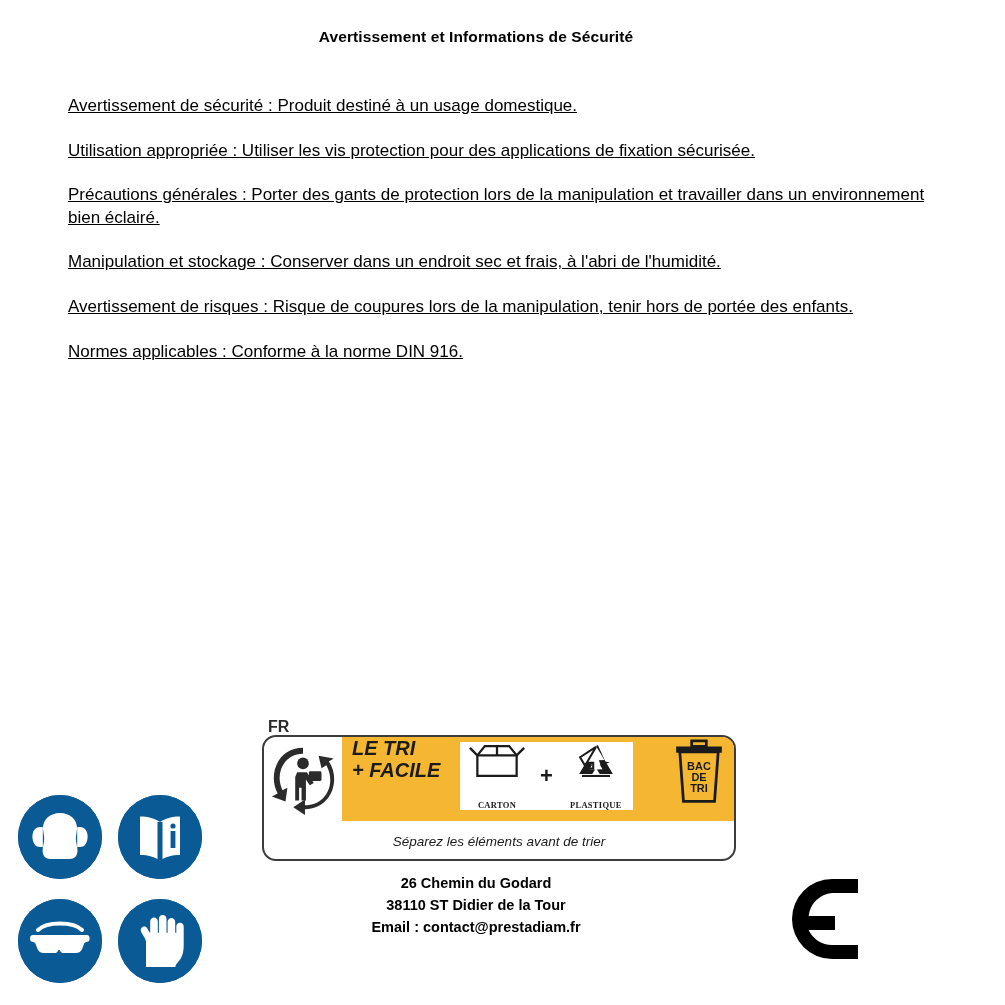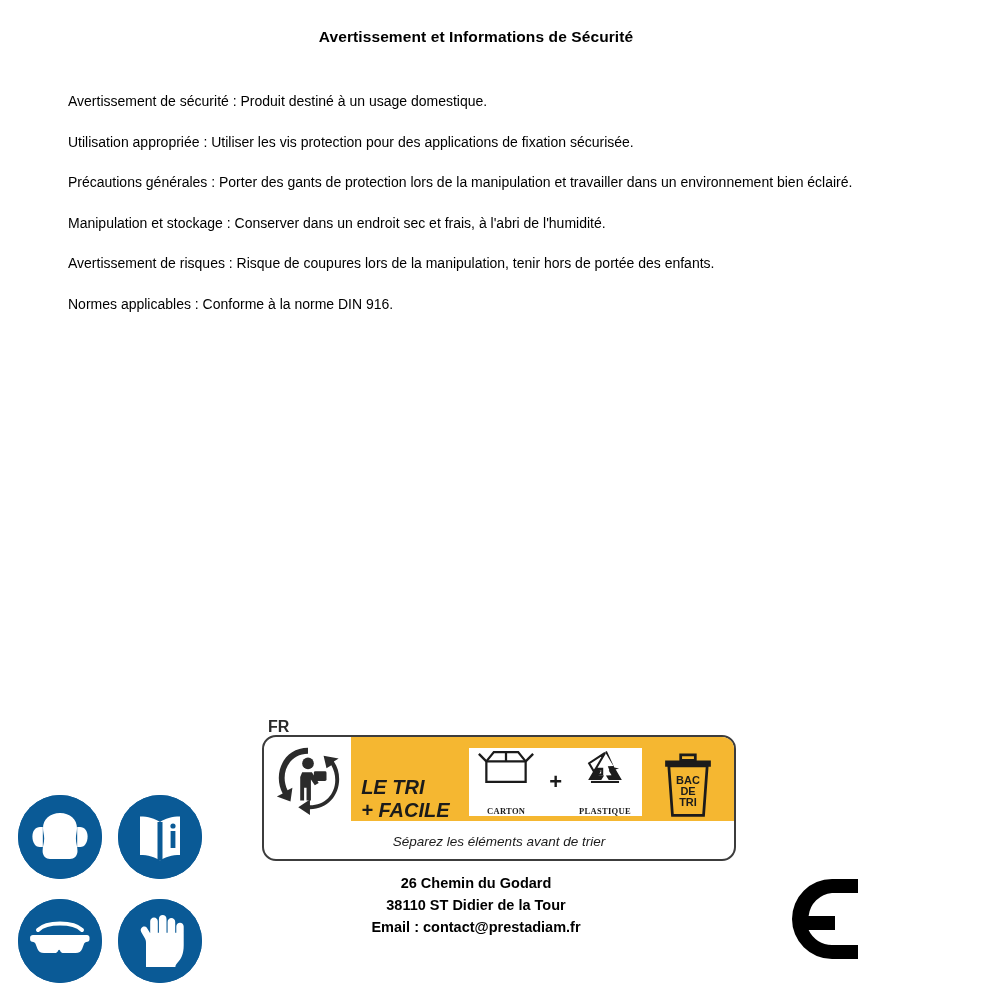--- a/index.html
+++ b/index.html
@@ -27,23 +27,24 @@
     padding-top: 28px;
     letter-spacing: 0.1px;
   }
   .body-text {
     position: absolute;
     top: 78px;
     left: 68px;
     width: 868px;
   }
   .para {
-    font-size: 14px;
+    font-size: 17px;
     line-height: 1.33;
     margin-bottom: 22px;
+    text-decoration: underline;
   }
   .para:last-child { margin-bottom: 0; }
 
   
   .picto-grid {
     position: absolute;
     left: 18px;
     bottom: 20px;
     width: 190px;
     height: 190px;
@@ -98,21 +99,21 @@
   .tri-person {
     width: 92px;
     display: flex;
     align-items: center;
     justify-content: center;
   }
   .tri-yellow {
     flex: 1;
     background: #f5b731;
     display: flex;
-    align-items: flex-end;
+    align-items: flex-start;
     position: relative;
   }
   .tri-label {
     width: 118px;
     display: flex;
     flex-direction: column;
     justify-content: center;
     padding-left: 10px;
     box-sizing: border-box;
     color: #1b1b1b;
@@ -149,20 +150,21 @@
     font-size: 22px;
     font-weight: bold;
     color: #1b1b1b;
   }
   .tri-bin {
     width: 92px;
     display: flex;
     align-items: center;
     justify-content: center;
     position: relative;
+    padding-left: 20px;
   }
   .tri-bottom {
     position: absolute;
     bottom: 0; left: 0; right: 0;
     height: 36px;
     display: flex;
     align-items: center;
     justify-content: center;
     font-size: 13.5px;
     font-style: italic;

